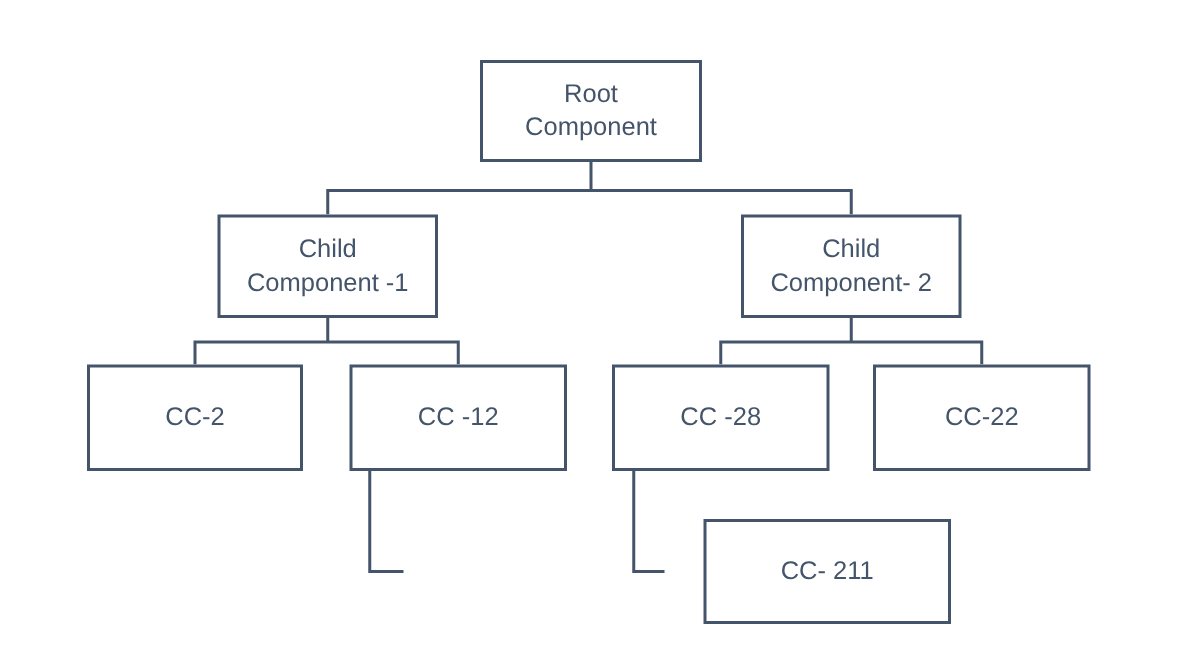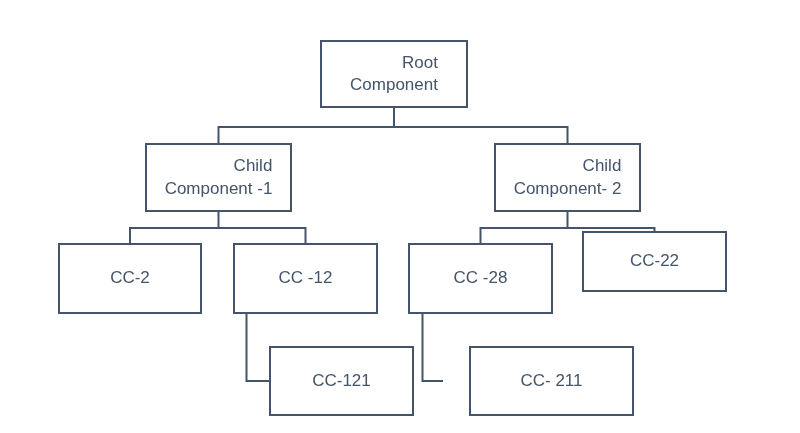--- a/index.html
+++ b/index.html
@@ -30,29 +30,28 @@
     display: flex;
     align-items: center;
     justify-content: center;
     text-align: center;
     color: #44546A;
     font-size: 17px;
     line-height: 1.32;
   }
   .node .lbl {
     white-space: pre-line;
-    text-align: right;
   }
   .n-root   { left: 320px; top: 40px;  width: 148px; height: 68px; }
   .n-child1 { left: 145px; top: 143px; width: 147px; height: 69px; }
   .n-child2 { left: 494px; top: 143px; width: 147px; height: 69px; }
   .n-cc11   { left: 58px;  top: 243px; width: 144px; height: 71px; }
   .n-cc12   { left: 233px; top: 243px; width: 145px; height: 71px; }
   .n-cc21   { left: 408px; top: 243px; width: 145px; height: 71px; }
-  .n-cc22   { left: 582px; top: 231px; width: 145px; height: 61px; }
+  .n-cc22   { left: 582px; top: 243px; width: 145px; height: 71px; }
   .n-cc121  { left: 269px; top: 346px; width: 145px; height: 70px; }
   .n-cc211  { left: 469px; top: 346px; width: 165px; height: 70px; }
 </style>
 </head>
 <body>
 
 <div class="canvas">
 
   <svg class="connectors" viewBox="0 0 800 433" fill="none">
     <path stroke-width="2" d="M394,108 L394,127 M218.5,143 L218.5,127 L567.5,127 L567.5,143" stroke="#44546A"></path>
@@ -86,21 +85,18 @@
   </div>
 
   <div class="node n-cc21">
     <span class="lbl">CC -28</span>
   </div>
 
   <div class="node n-cc22">
     <span class="lbl">CC-22</span>
   </div>
 
-  <div class="node n-cc121">
-    <span class="lbl">CC-121</span>
-  </div>
 
   <div class="node n-cc211">
     <span class="lbl">CC- 211</span>
   </div>
 
 </div>
 
 </body></html>

